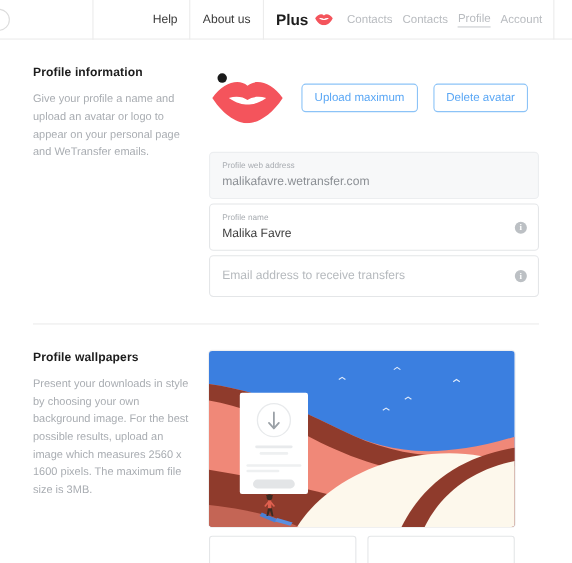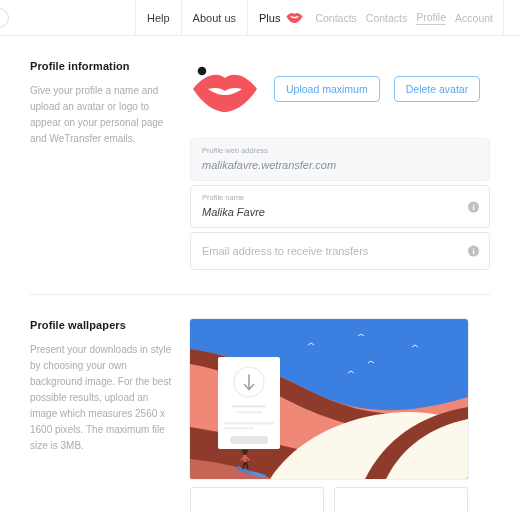--- a/index.html
+++ b/index.html
@@ -42,20 +42,21 @@
     border-radius: 50%;
     background: #fff;
   }
 
   .nav {
     display: flex;
     align-items: stretch;
     height: 36px;
     border-left: 1px solid #ececec;
     border-right: 1px solid #ececec;
+    padding-left: 43px;
   }
 
   .nav-cell {
     display: flex;
     align-items: center;
     padding: 0 11px;
     font-size: 11px;
     color: #3b3b3b;
     border-right: 1px solid #ececec;
     white-space: nowrap;
@@ -63,22 +64,22 @@
   .nav-cell:last-child { border-right: none; }
 
   .nav-plus {
     display: flex;
     align-items: center;
     gap: 6px;
     padding: 0 10px 0 11px;
     border-right: none;
   }
   .nav-plus .plus-label {
-    font-size: 11px;
-    font-weight: normal;
+    font-size: 14px;
+    font-weight: bold;
     color: #1d1d1d;
   }
 
   .lips-mini { width: 17px; height: 11px; display: block; }
 
   .nav-links {
     display: flex;
     align-items: center;
     gap: 9px;
     padding: 0 10px 0 2px;
@@ -160,21 +161,20 @@
     color: #a9adb2;
     line-height: 10px;
     margin-bottom: 2px;
   }
 
   .field-value {
     display: block;
     font-size: 11px;
     color: #3d3d3d;
     line-height: 14px;
-    font-style: italic;
   }
   .field.disabled .field-value { color: #8b8f94; }
 
   .field-placeholder {
     display: block;
     font-size: 11px;
     color: #b6babe;
     line-height: 14px;
     padding: 4px 0 3px;
   }

